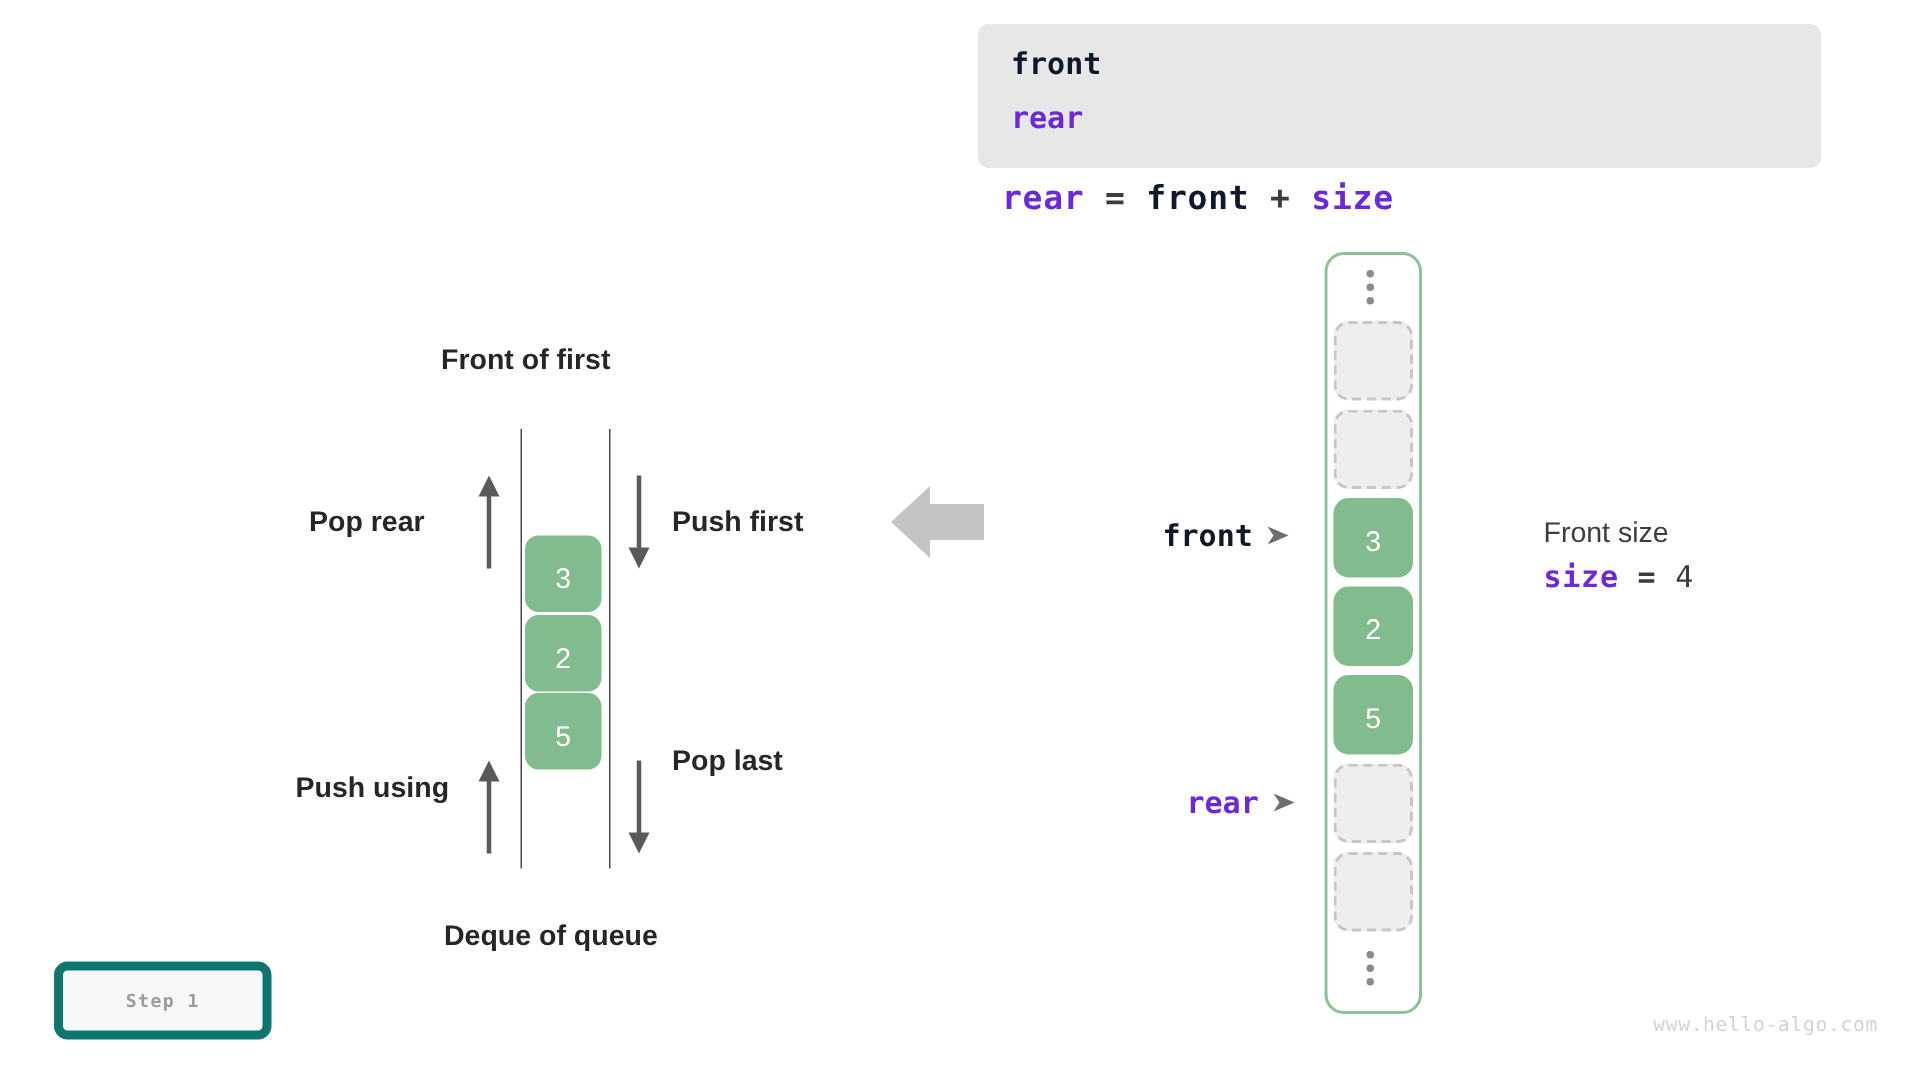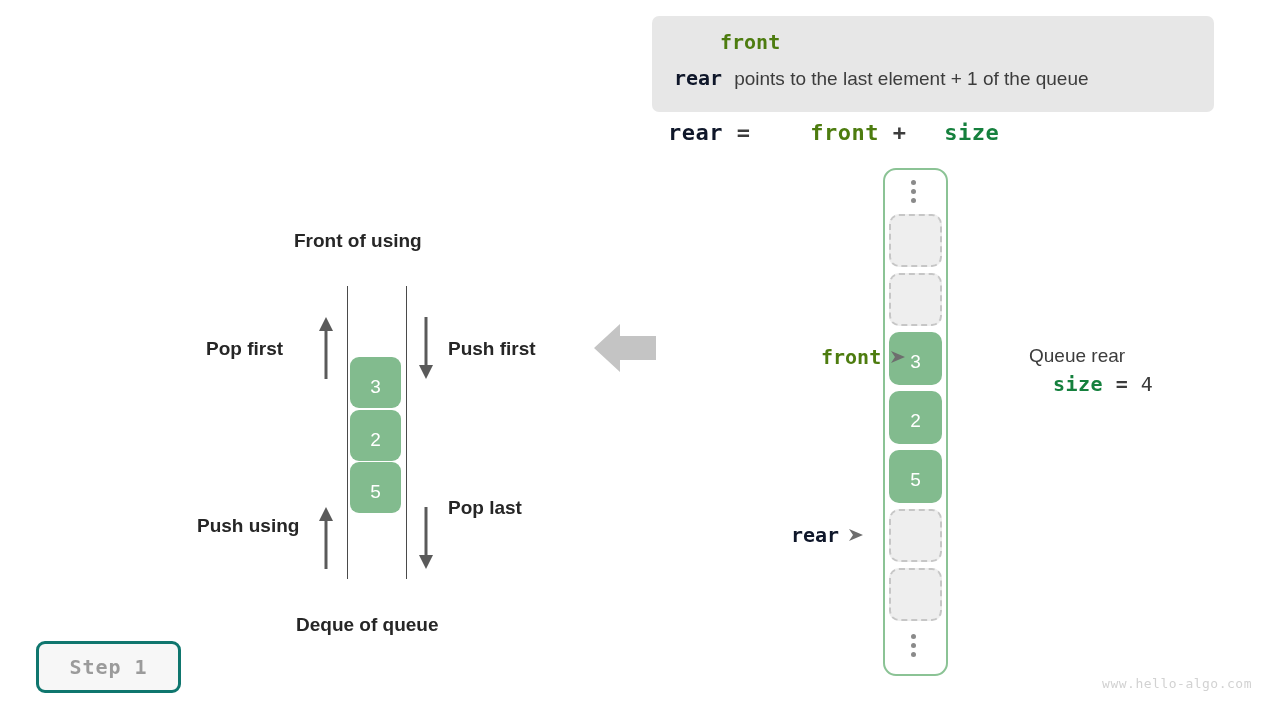--- a/index.html
+++ b/index.html
@@ -35,23 +35,23 @@
   .info-line {
     display: flex;
     align-items: baseline;
     height: 36px;
     white-space: nowrap;
   }
   .mono {
     font-family: "DejaVu Sans Mono", "Liberation Mono", monospace;
     font-weight: bold;
   }
-  .kw-front { color: #4d7c0f; margin-left: 46px; }
-  .kw-rear  { color: #0f172a; }
-  .kw-size  { color: #15803d; margin-left: 24px; }
+  .kw-front { color: #0f172a; }
+  .kw-rear  { color: #6d28d9; }
+  .kw-size  { color: #6d28d9; }
   .info-kw {
     font-size: 20px;
     margin-right: 12px;
   }
   .info-text {
     font-size: 19px;
     color: #3c3c3c;
   }
 
   
@@ -248,28 +248,28 @@
   }
 
   
   .step-badge {
     position: absolute;
     left: 36px;
     top: 641px;
     width: 145px;
     height: 52px;
     background: #f7f7f7;
-    border: 3px solid #0f766e;
+    border: 6px solid #0f766e;
     border-radius: 9px;
     display: flex;
     align-items: center;
     justify-content: center;
     font-family: "DejaVu Sans Mono", "Liberation Mono", monospace;
     font-weight: bold;
-    font-size: 20px;
+    font-size: 12px;
     letter-spacing: 1px;
     color: #9b9b9b;
     box-sizing: border-box;
   }
 
   
   .watermark {
     position: absolute;
     right: 28px;
     top: 676px;
@@ -283,35 +283,34 @@
 <body>
 
 <div class="stage">
 
   <div class="info-box">
     <div class="info-line">
       <span class="mono info-kw kw-front">front</span>
     </div>
     <div class="info-line">
       <span class="mono info-kw kw-rear">rear</span>
-      <span class="info-text">points to the last element + 1 of the queue</span>
     </div>
   </div>
 
   <div class="formula mono">
     <span class="kw-rear">rear</span><span class="op"> = </span><span class="kw-front">front</span><span class="op"> + </span><span class="kw-size">size</span>
   </div>
 
-  <div class="front-label">Front of using</div>
+  <div class="front-label">Front of first</div>
   <div class="rear-label">Deque of queue</div>
 
   <div class="guide-line guide-left"></div>
   <div class="guide-line guide-right"></div>
 
-  <div class="op-label lbl-pop-first">Pop first</div>
+  <div class="op-label lbl-pop-first">Pop rear</div>
   <div class="op-label lbl-push-first">Push first</div>
   <div class="op-label lbl-push-last">Push using</div>
   <div class="op-label lbl-pop-last">Pop last</div>
 
   <svg class="arrow-v ar-pop-first" viewBox="0 0 22 66">
     <line x1="11" y1="64" x2="11" y2="12" stroke="#5a5a5a" stroke-width="3"></line>
     <polygon points="11,2 4,16 18,16" fill="#5a5a5a"></polygon>
   </svg>
   <svg class="arrow-v ar-push-first" viewBox="0 0 22 66">
     <line x1="11" y1="2" x2="11" y2="54" stroke="#5a5a5a" stroke-width="3"></line>
@@ -364,21 +363,21 @@
   </div>
 
   <div class="ptr ptr-rear">
     <span class="mono kw-rear">rear</span>
     <svg class="ptr-arrow" width="16" height="14" viewBox="0 0 16 14">
       <polygon points="1,1 15,7 1,13 5,7" fill="#6e6e6e"></polygon>
     </svg>
   </div>
 
   <div class="size-note">
-    <div class="title">Queue rear</div>
+    <div class="title">Front size</div>
     <div class="expr">
       <span class="mono kw-size">size</span><span class="mono" style="color:#3c3c3c"> </span><span class="mono" style="color:#3c3c3c">=</span><span class="mono" style="color:#3c3c3c"> </span><span class="mono" style="color:#3c3c3c;font-weight:normal">4</span>
     </div>
   </div>
 
   <div class="step-badge">Step 1</div>
 
   <div class="watermark">www.hello-algo.com</div>
 
 </div>

